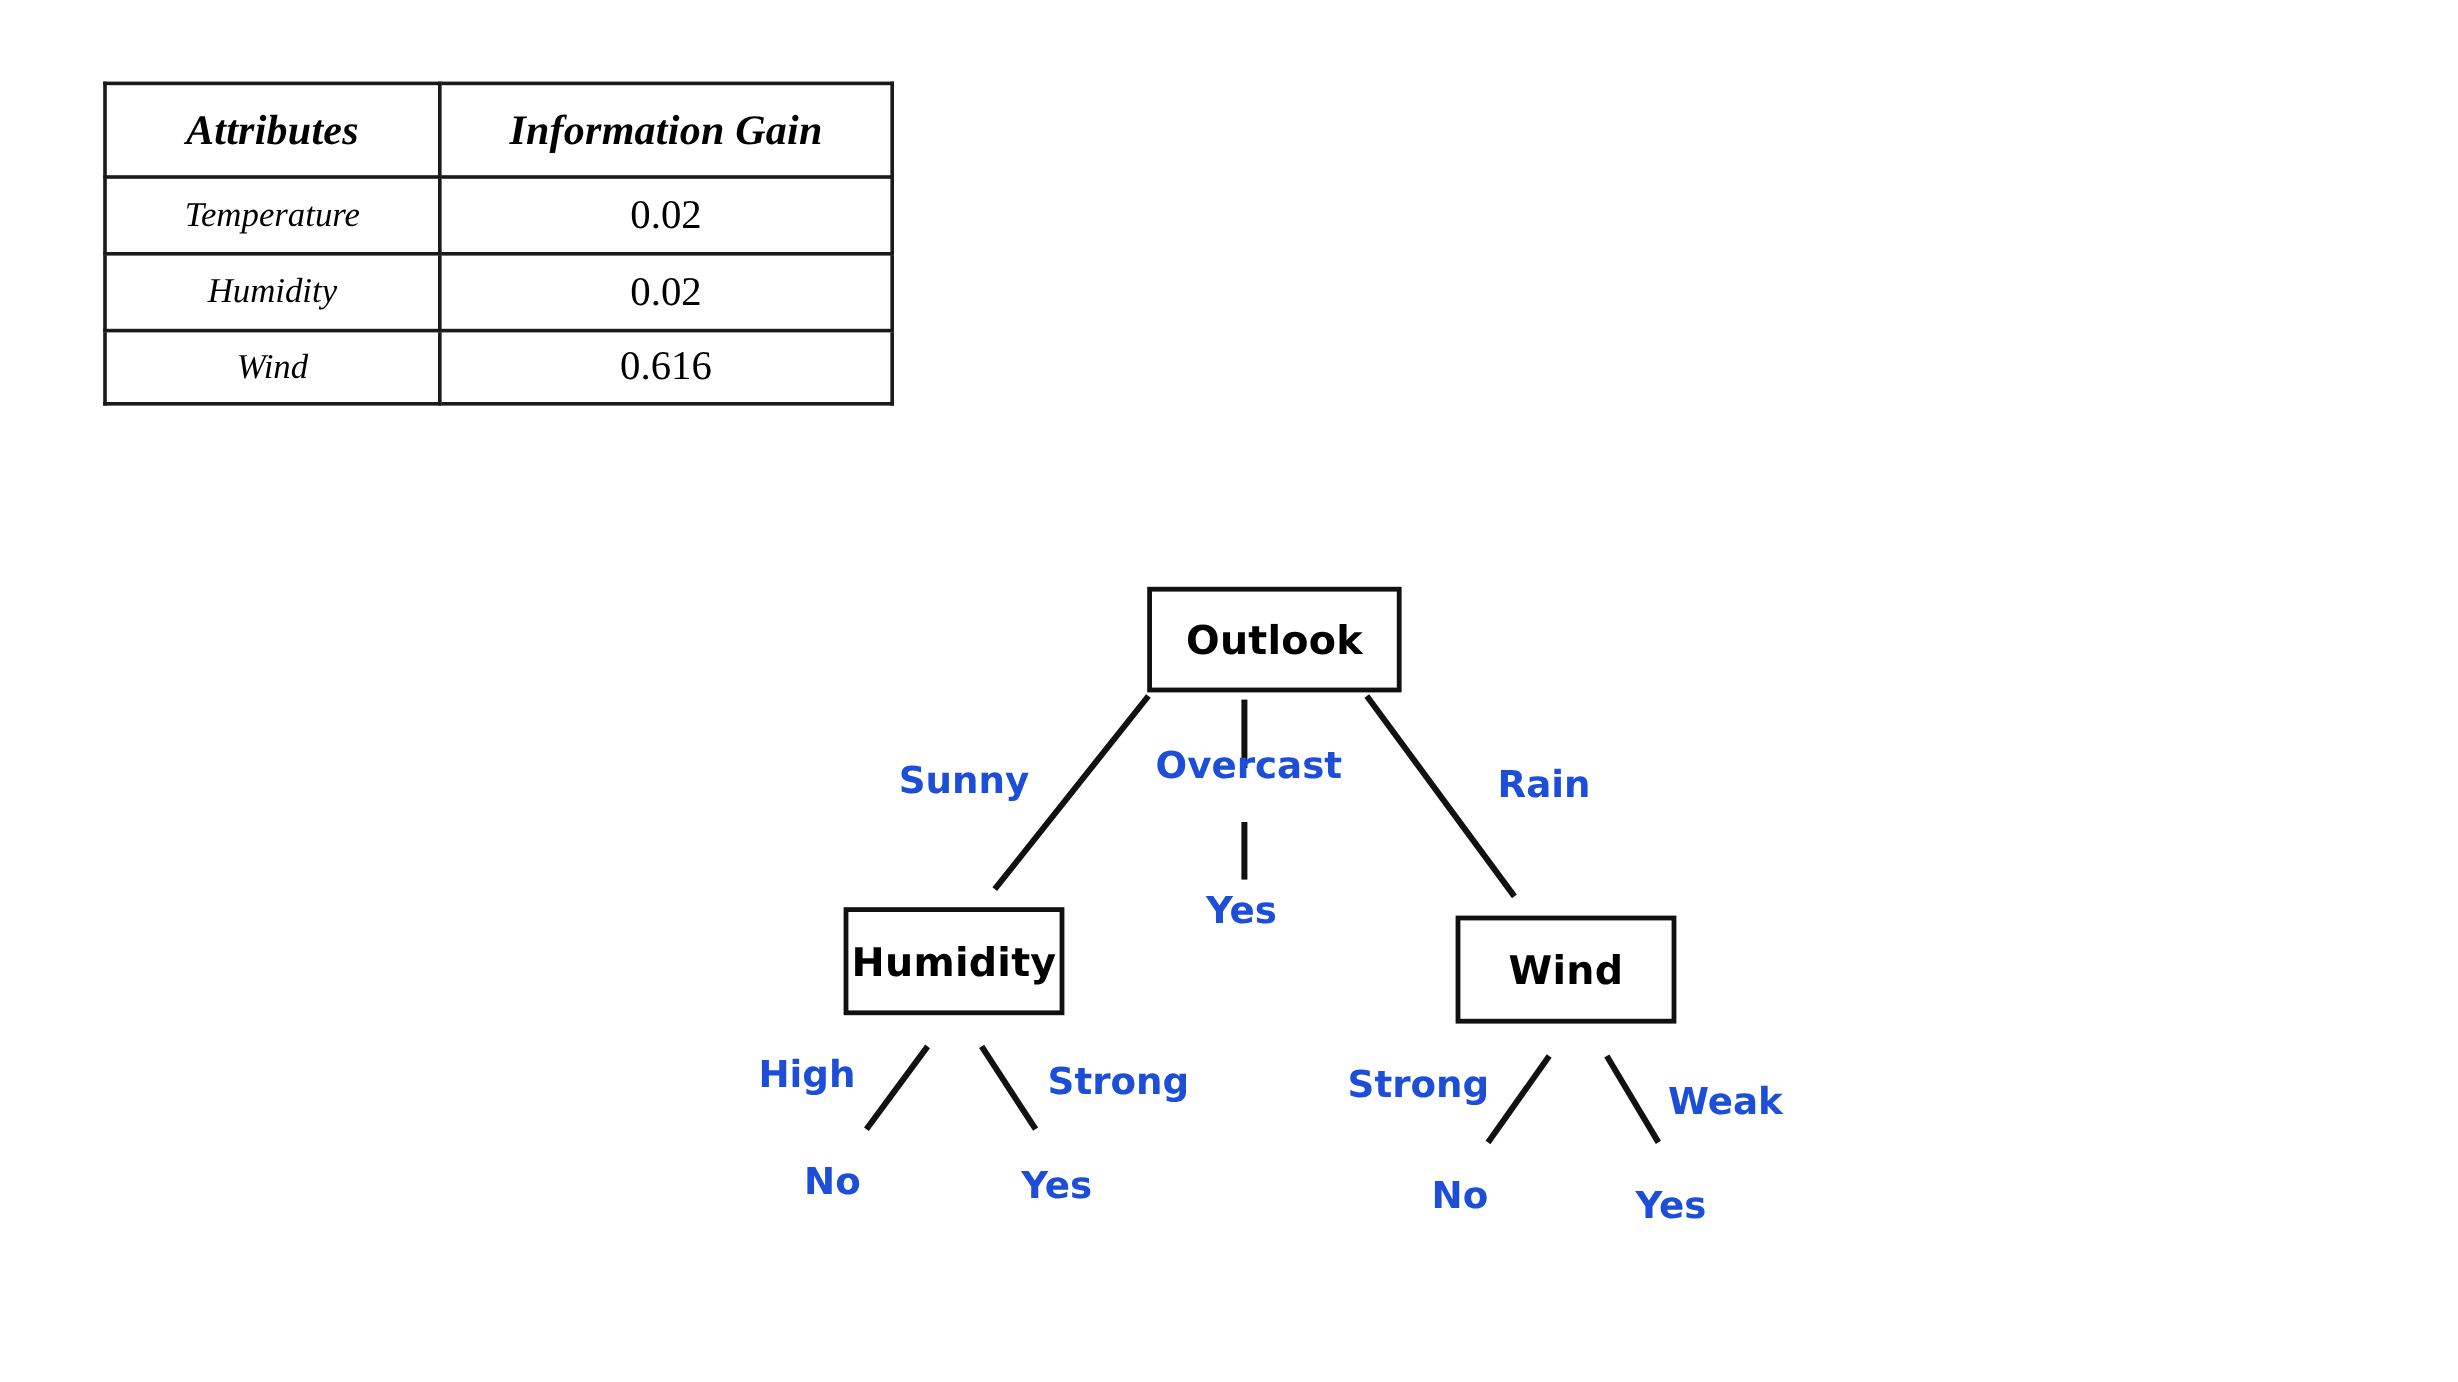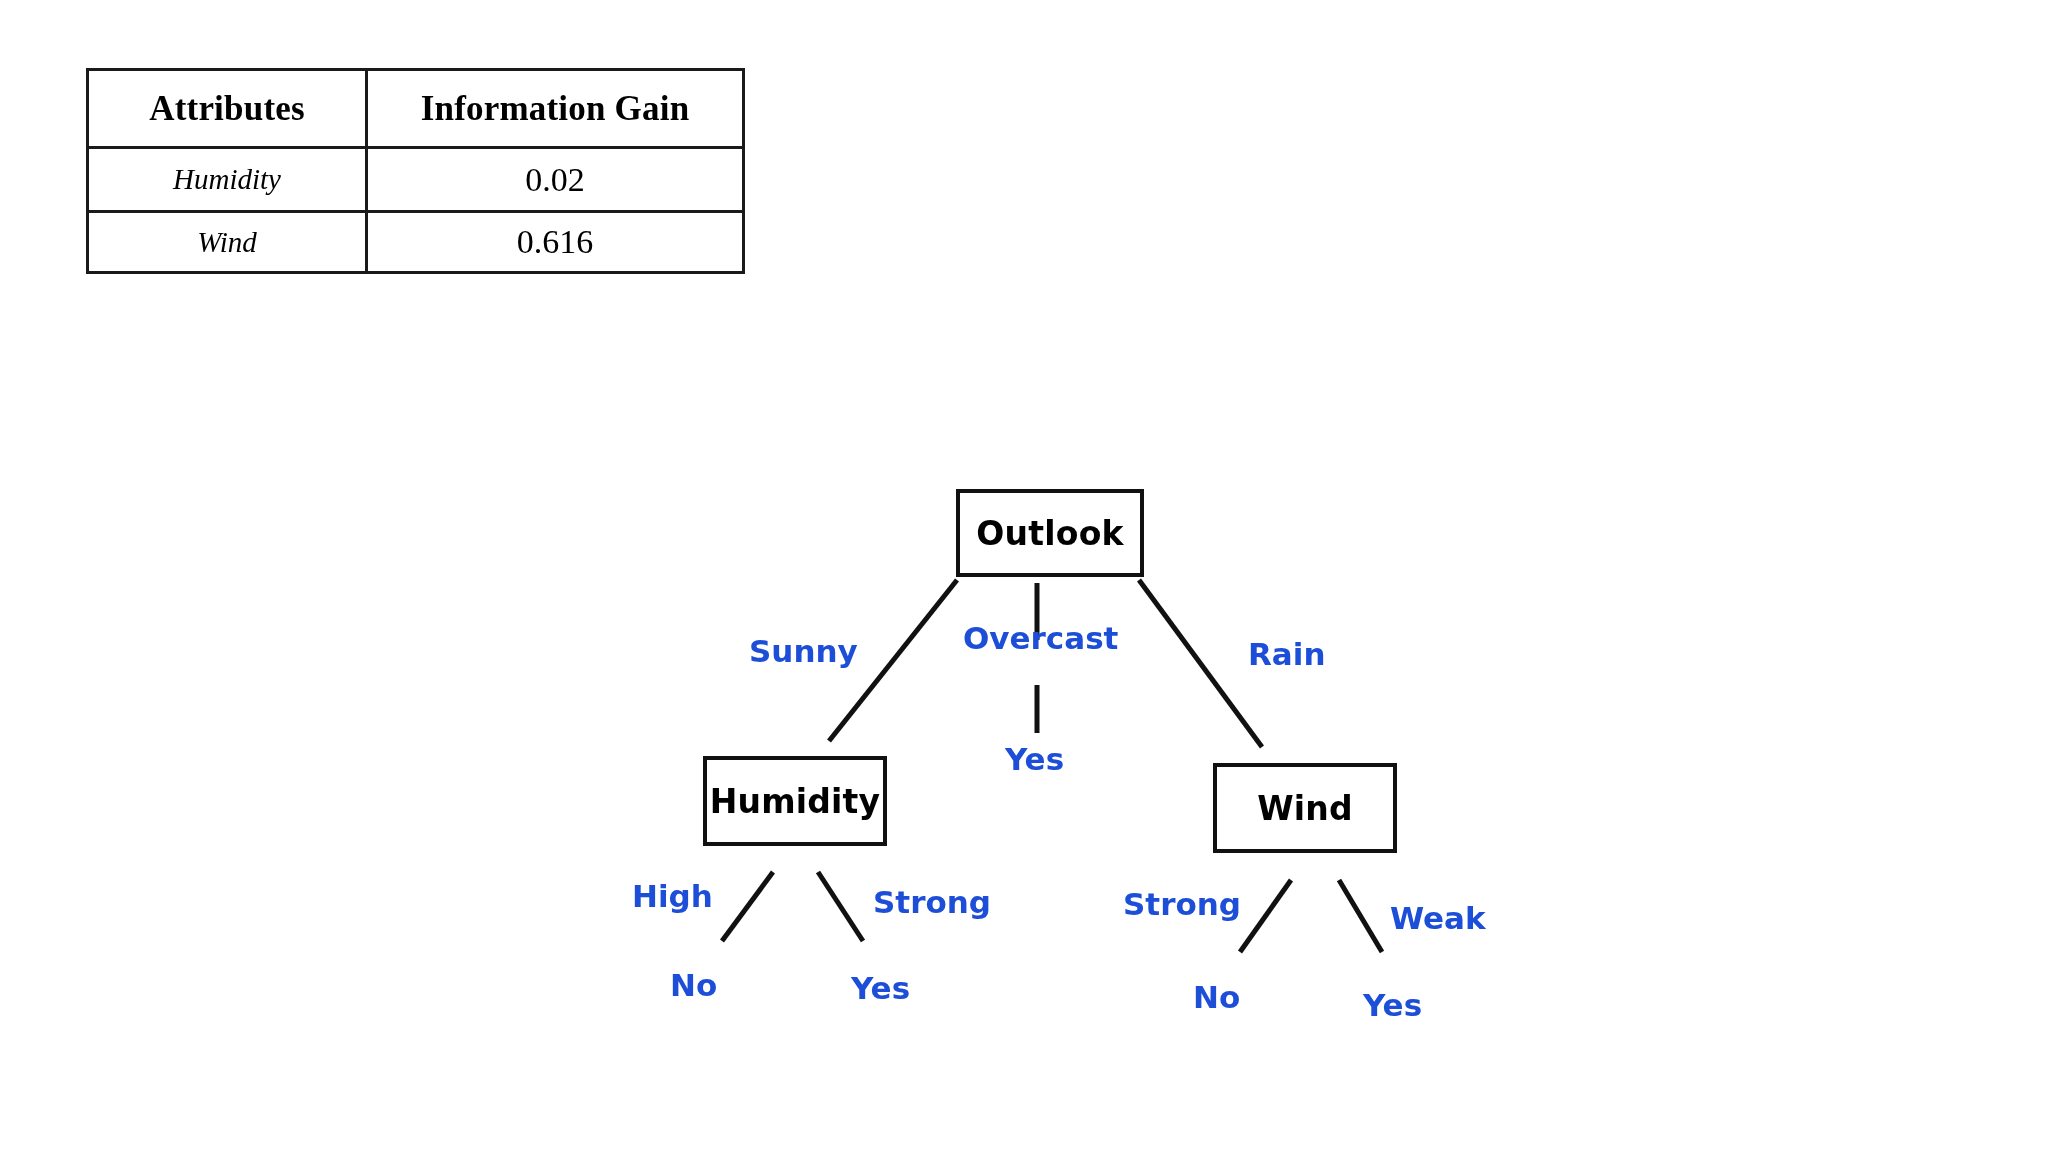--- a/index.html
+++ b/index.html
@@ -31,20 +31,21 @@
     vertical-align: middle;
     font-family: "Liberation Serif", "DejaVu Serif", serif;
     padding: 0;
   }
   #gain-table col.c-attr { width: 279px; }
   #gain-table col.c-gain { width: 377px; }
 
   #gain-table thead th {
     height: 75px;
     font-weight: bold;
+    font-style: italic;
     font-size: 35px;
     letter-spacing: 0.2px;
   }
   #gain-table tbody tr { height: 64px; }
   #gain-table tbody tr:last-child { height: 61px; }
   #gain-table td.attr-cell {
     font-style: italic;
     font-weight: normal;
     font-size: 29px;
   }
@@ -70,21 +71,21 @@
     background: #ffffff;
     display: flex;
     align-items: center;
     justify-content: center;
     font-family: "DejaVu Sans", "Liberation Sans", sans-serif;
     font-weight: bold;
     font-size: 33px;
     color: #000000;
     letter-spacing: 0.2px;
   }
-  #node-outlook  { left: 956px;  top: 489px; width: 188px; height: 88px; }
+  #node-outlook  { left: 956px;  top: 489px; width: 212px; height: 88px; }
   #node-humidity { left: 703px;  top: 756px; width: 184px; height: 90px; }
   #node-wind     { left: 1213px; top: 763px; width: 184px; height: 90px; }
 
   .edge-label,
   .leaf-label {
     position: absolute;
     font-family: "DejaVu Sans", "Liberation Sans", sans-serif;
     font-weight: bold;
     font-size: 31px;
     color: #1d4ed8;
@@ -119,20 +120,24 @@
     <col class="c-attr">
     <col class="c-gain">
   </colgroup>
   <thead>
     <tr>
       <th>Attributes</th>
       <th>Information Gain</th>
     </tr>
   </thead>
   <tbody>
+    <tr>
+      <td class="attr-cell">Temperature</td>
+      <td class="gain-cell">0.02</td>
+    </tr>
     <tr>
       <td class="attr-cell">Humidity</td>
       <td class="gain-cell">0.02</td>
     </tr>
     <tr>
       <td class="attr-cell">Wind</td>
       <td class="gain-cell">0.616</td>
     </tr>
   </tbody>
 </table>

